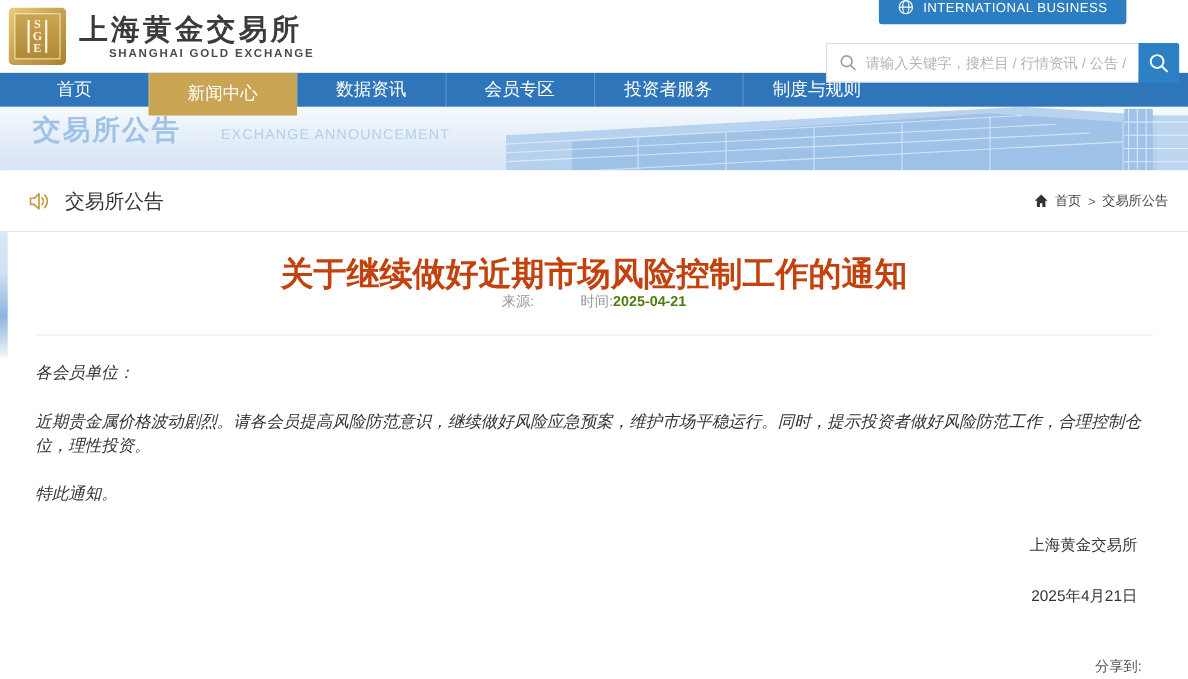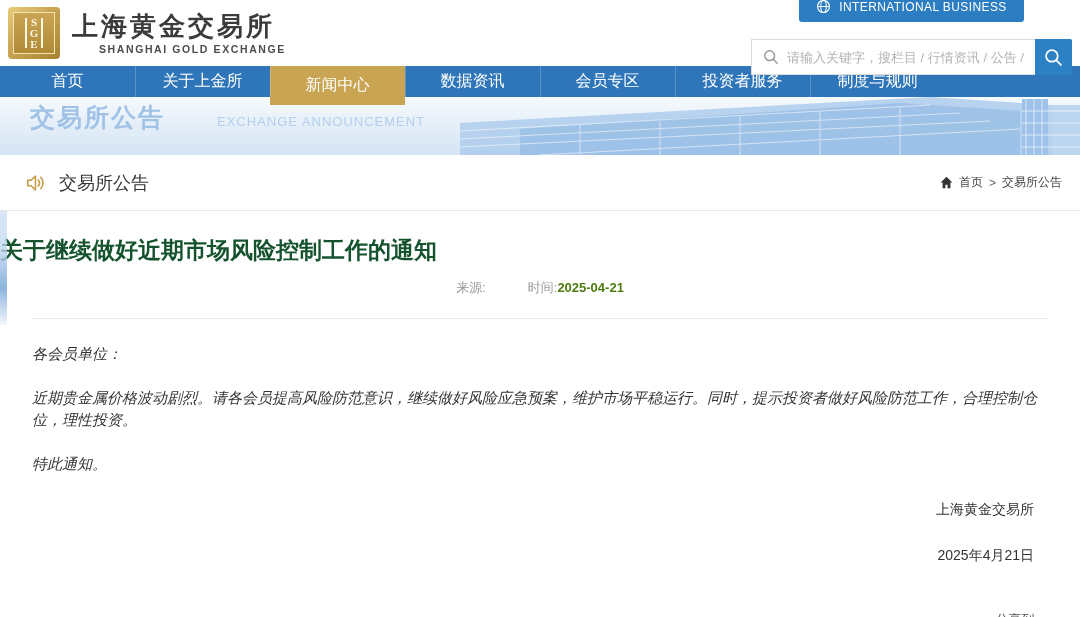--- a/index.html
+++ b/index.html
@@ -34,34 +34,34 @@
   .nav { display:flex; height:31px; background:#2e76b9; position:relative; z-index:4; }
   .nav-item { width:135px; height:31px; display:flex; align-items:center; justify-content:center; color:#fff; font-size:16px; text-decoration:none; cursor:pointer; position:relative; }
   .nav-item + .nav-item::before { content:""; position:absolute; left:0; top:0; width:1px; height:31px; background:rgba(255,255,255,0.22); }
   .nav-item.active { background:#c9a452; height:39px; z-index:6; }
 
   
   .banner { height:58px; position:relative; background:linear-gradient(180deg,#f6fafd 0%,#e2edf8 55%,#d5e4f4 100%); overflow:hidden; }
   .banner-art { position:absolute; right:0; top:0; height:58px; }
   .banner-titles { position:absolute; left:30px; top:4px; display:flex; align-items:baseline; gap:36px; }
   .banner-cn { font-size:25px; font-weight:bold; color:#9fc2e6; letter-spacing:2px; }
-  .banner-en { font-size:13px; color:#b4cfec; letter-spacing:1px;margin-left:16px; }
+  .banner-en { font-size:13px; color:#b4cfec; letter-spacing:1px; }
 
   
   .section-head { height:56px; background:#fff; border-bottom:1px solid #e8e8e8; display:flex; align-items:center; justify-content:space-between; padding:0 18px 0 25px; position:relative; z-index:3; }
   .section-left { display:flex; align-items:center; gap:12px; }
   .section-title { font-size:18px; color:#333; }
   .breadcrumb { display:flex; align-items:center; gap:6px; font-size:12px; color:#444; }
   .breadcrumb a { color:#444; text-decoration:none; cursor:pointer; }
   .crumb-sep { color:#666; }
 
   
   .article { padding-top:24px; background:#fff; }
-  .article-title { text-align:left; color:#14532d; font-size:23px; font-weight:bold; line-height:30px; }
-  .article-meta { margin-top:14px; display:flex; justify-content:center; align-items:center; gap:42px; font-size:13px; line-height:17px; }
+  .article-title { text-align:center; color:#c2410c; font-size:30px; font-weight:bold; line-height:30px; }
+  .article-meta { display:flex; justify-content:center; align-items:center; gap:42px; font-size:13px; line-height:17px; }
   .meta-label { color:#999; }
   .meta-date { color:#4d7c0f; font-weight:600; }
   .article-body { margin:22px 32px 0; border-top:1px solid #e9e9e9; padding-top:24px; font-size:15px; color:#333; line-height:22px; }
   .article-body p { margin-bottom:22px;font-style:italic; }
   .sig-block { text-align:right; font-size:14px; color:#333; padding-right:14px; margin-top:24px; }
   .sig-name { margin-bottom:26px; line-height:20px; }
   .sig-date { line-height:20px; }
   .share-row { text-align:right; font-size:13px; color:#555; margin-top:44px; padding-right:10px; }
 
   
@@ -114,21 +114,20 @@
             <circle cx="7.5" cy="7.5" r="5.5" fill="none" stroke="#fff" stroke-width="1.7"></circle>
             <line x1="11.8" y1="11.8" x2="16" y2="16" stroke="#fff" stroke-width="1.7" stroke-linecap="round"></line>
           </svg>
         </button>
       </div>
     </div>
   </header>
 
   <nav class="nav">
     <a class="nav-item">首页</a>
-    <a class="nav-item">关于上金所</a>
     <a class="nav-item active">新闻中心</a>
     <a class="nav-item">数据资讯</a>
     <a class="nav-item">会员专区</a>
     <a class="nav-item">投资者服务</a>
     <a class="nav-item">制度与规则</a>
   </nav>
 
   <div class="banner">
     <svg class="banner-art" width="620" height="58" viewBox="0 0 620 58">
       <polygon points="0,26 470,0 620,10 620,58 0,58" fill="#aecdec" opacity="0.85"></polygon>

